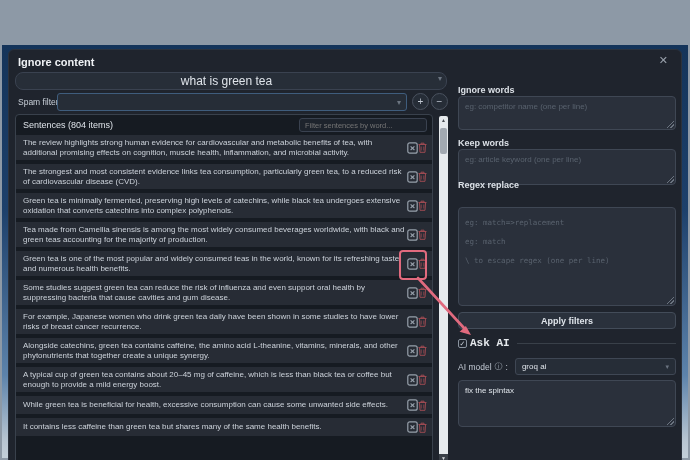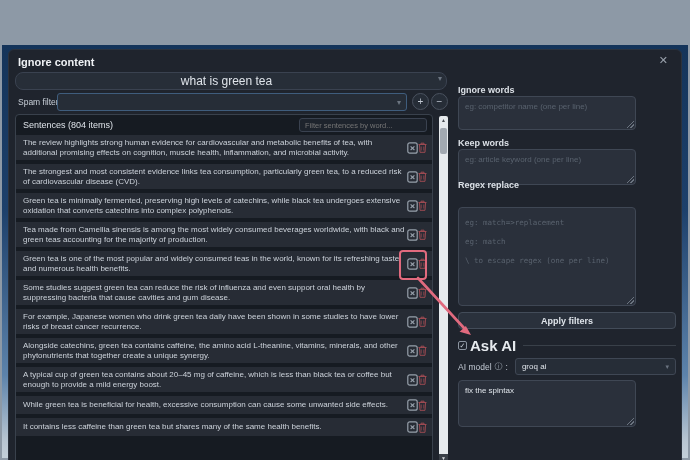--- a/index.html
+++ b/index.html
@@ -44,32 +44,32 @@
   .badge-ham  { left:47px; background:#152414; color:#6abe39; border:1px solid #274a22; }
 
   .pager { position:absolute; top:418px; right:248px; display:flex; align-items:center; gap:5px; }
   .pg-arrow { color:#6f7884; font-size:9px; cursor:pointer; }
   .pg-num { width:15px; height:15px; border:1px solid #4f6f95; border-radius:3px; color:#c7d2e0; font-size:8px; display:flex; align-items:center; justify-content:center; cursor:pointer; }
   .pg-size { height:15px; border:1px solid #3a4250; border-radius:3px; background:#262d37; color:#c3cad4; font-size:7.5px; display:flex; align-items:center; gap:4px; padding:0 5px; cursor:pointer; }
   .pg-size .chev { color:#6b7480; font-size:7px; }
 
   .panel { position:absolute; left:449px; top:0; width:218px; }
   .p-label { position:absolute; font-size:9px; font-weight:bold; color:#dbe0e6; }
-  .ta-wrap { position:absolute; left:0; width:178px; }
+  .ta-wrap { position:absolute; left:0; width:218px; }
   .ta-wrap textarea { width:100%; height:100%; background:#2a303b; border:1px solid #3f4754; border-radius:4px; resize:none; color:#dfe4ea; font-size:8px; padding:5px 6px; font-family:"Liberation Sans", sans-serif; }
   .ta-wrap textarea::placeholder { color:#59626e; }
   .ta-wrap.mono textarea { font-family:"DejaVu Sans Mono", monospace; font-size:7.5px; line-height:19px; }
   .grip { position:absolute; right:2px; bottom:2px; width:7px; height:7px; background:
       linear-gradient(135deg, transparent 45%, #6b7480 45%, #6b7480 55%, transparent 55%),
       linear-gradient(135deg, transparent 70%, #6b7480 70%, #6b7480 80%, transparent 80%); }
   .apply-btn { position:absolute; left:0; top:262px; width:218px; height:17px; background:#2a313c; border:1px solid #434c59; border-radius:4px; color:#dfe4ea; font-size:9px; font-weight:bold; display:flex; align-items:center; justify-content:center; cursor:pointer; }
 
   .askai-row { position:absolute; left:0; top:287px; width:218px; display:flex; align-items:center; gap:3px; }
   .ck { width:9px; height:9px; border:1px solid #8b94a0; border-radius:2px; color:#c6cdd6; font-size:7px; line-height:8px; text-align:center; cursor:pointer; }
-  .askai-label { font-size:15px; font-weight:bold; color:#e6eaee; }
+  .askai-label { font-size:11px; font-weight:bold; color:#e6eaee;font-family:Liberation Mono, monospace; }
   .askai-div { flex:1; height:1px; background:#394049; margin-left:4px; }
 
   .aimodel-row { position:absolute; left:0; top:308px; width:218px; display:flex; align-items:center; gap:3px; }
   .aimodel-label { font-size:8.5px; color:#c3cad4; }
   .info-i { font-size:8px; color:#9aa3ad; }
   .ai-select { flex:1; height:17px; margin-left:4px; background:#262d37; border:1px solid #3f4754; border-radius:3px; display:flex; align-items:center; justify-content:space-between; padding:0 6px; cursor:pointer; }
   .ai-select .val { font-size:8px; color:#dfe4ea; }
   .ai-select .chev { color:#6b7480; font-size:7px; }
 
   .close-btn { position:absolute; right:12px; bottom:2px; height:17px; padding:0 8px; background:#2a313c; border:1px solid #4a525e; border-radius:3px; color:#dfe4ea; font-size:8px; display:flex; align-items:center; cursor:pointer; }

